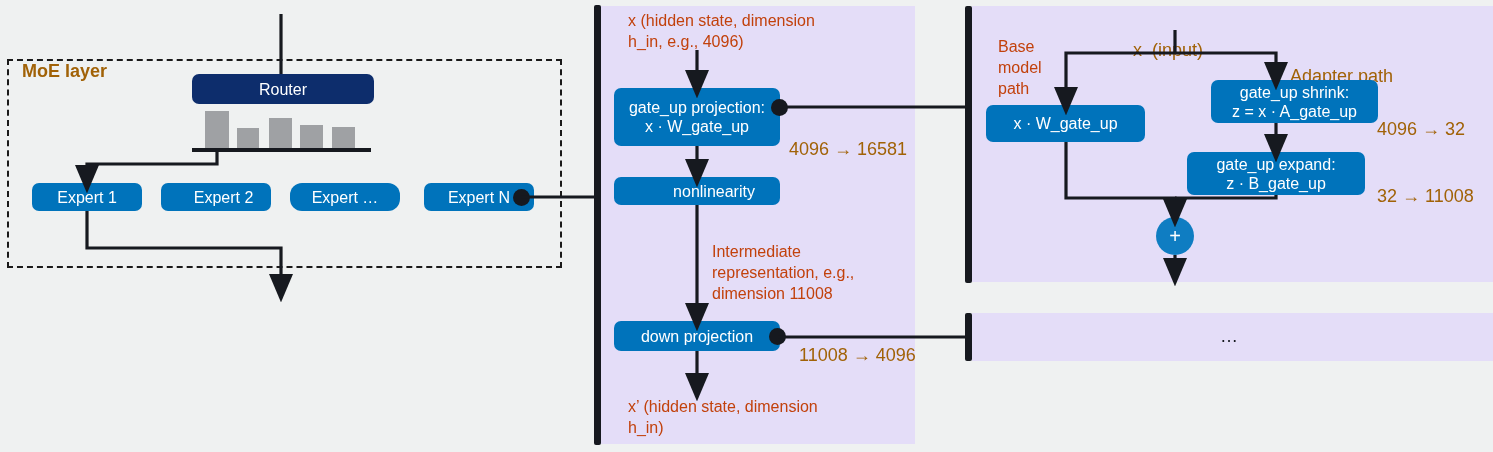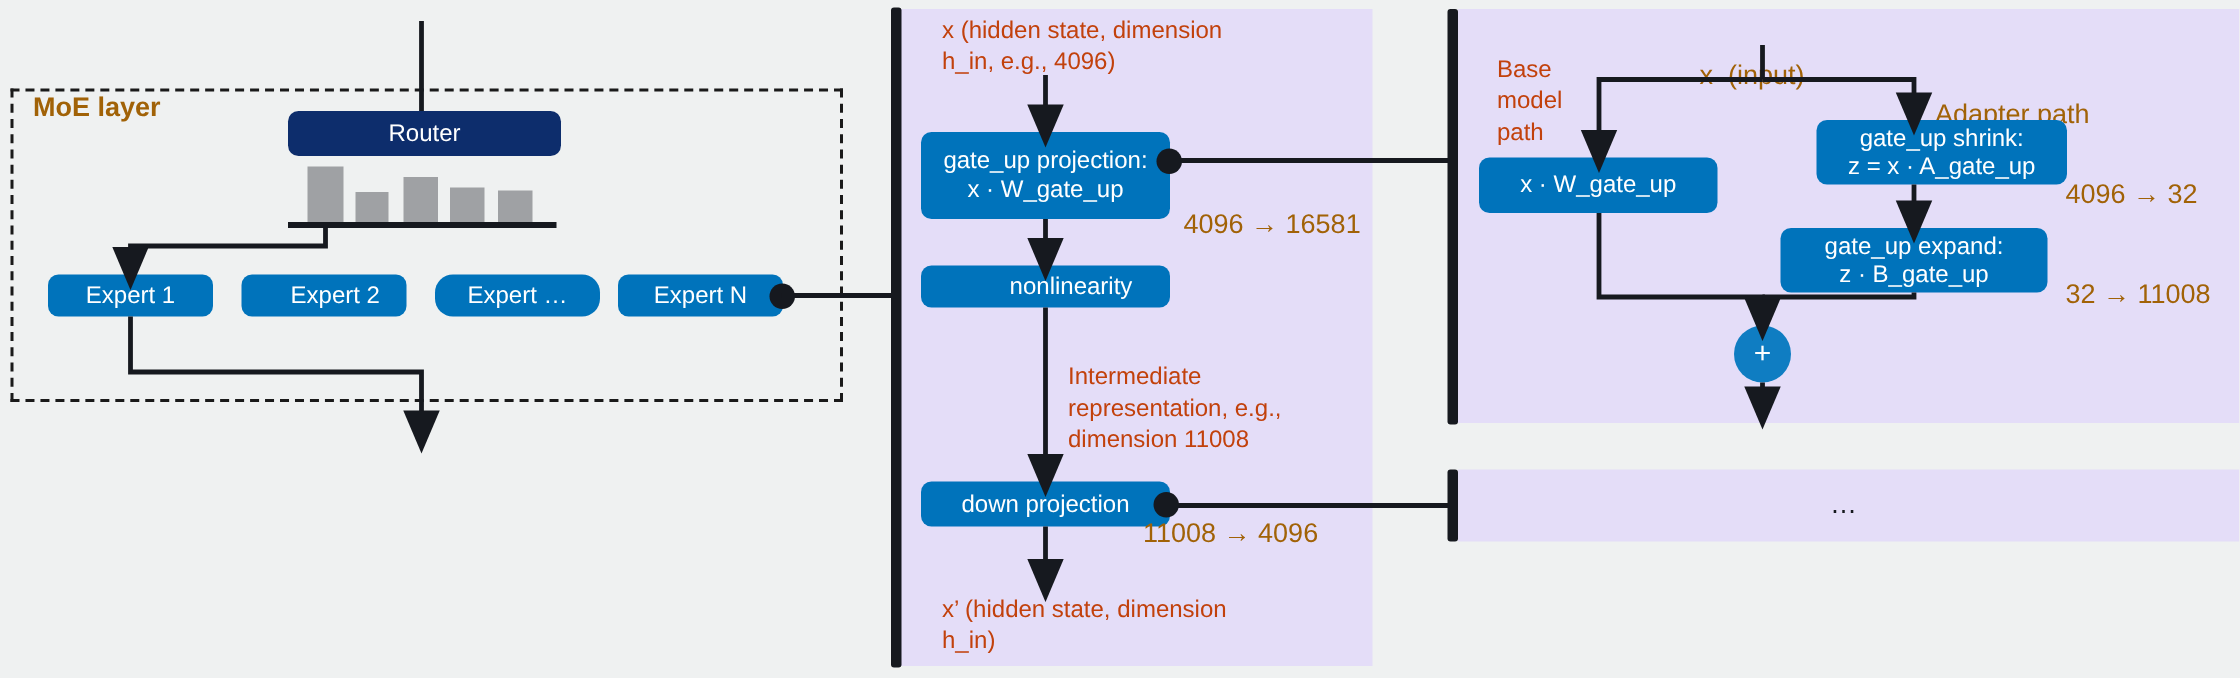--- a/index.html
+++ b/index.html
@@ -124,41 +124,41 @@
   <div class="bar" style="left:205px; top:111px; width:24px; height:37px;"></div>
   <div class="bar" style="left:237px; top:128px; width:22px; height:20px;"></div>
   <div class="bar" style="left:269px; top:118px; width:23px; height:30px;"></div>
   <div class="bar" style="left:300px; top:125px; width:23px; height:23px;"></div>
   <div class="bar" style="left:332px; top:127px; width:23px; height:21px;"></div>
   <div class="rule" style="left:192px; top:148px; width:179px; height:4px;"></div>
 
   <div class="node" style="left:32px; top:183px; width:110px; height:28px;">Expert 1</div>
   <div class="node" style="left:161px; top:183px; width:110px; height:28px;padding-left:15px;">Expert 2</div>
   <div class="node" style="left:290px; top:183px; width:110px; height:28px;border-radius:12px;">Expert …</div>
-  <div class="node" style="left:412px; top:183px; width:110px; height:28px;">Expert N</div>
+  <div class="node" style="left:424px; top:183px; width:110px; height:28px;">Expert N</div>
 
   <div class="dot" style="left:513px; top:189px; width:17px; height:17px;"></div>
 
   <div class="lbl-multi" style="left:628px; top:10px;">x  (hidden state, dimension
 h_in, e.g., 4096)</div>
 
   <div class="node" style="left:614px; top:88px; width:166px; height:58px;">gate_up projection:
 x · W_gate_up</div>
   <div class="dot" style="left:771px; top:99px; width:17px; height:17px;"></div>
   <div class="lbl" style="left:789px; top:111px;">4096 → 16581</div>
 
   <div class="node" style="left:614px; top:177px; width:166px; height:28px;padding-left:34px;">nonlinearity</div>
 
   <div class="lbl-multi" style="left:712px; top:241px;">Intermediate
 representation, e.g.,
 dimension 11008</div>
 
   <div class="node" style="left:614px; top:321px; width:166px; height:30px;">down projection</div>
   <div class="dot" style="left:769px; top:328px; width:17px; height:17px;"></div>
-  <div class="lbl" style="left:762px; top:317px;">11008 → 4096</div>
+  <div class="lbl" style="left:799px; top:317px;">11008 → 4096</div>
 
   <div class="lbl-multi" style="left:628px; top:396px;">x’  (hidden state, dimension
 h_in)</div>
 
   <div class="lbl" style="left:1133px; top:12px;">x  (input)</div>
 
   <div class="lbl-multi" style="left:988px; top:36px;margin-left:10px;">Base
 model
 path</div>
 

